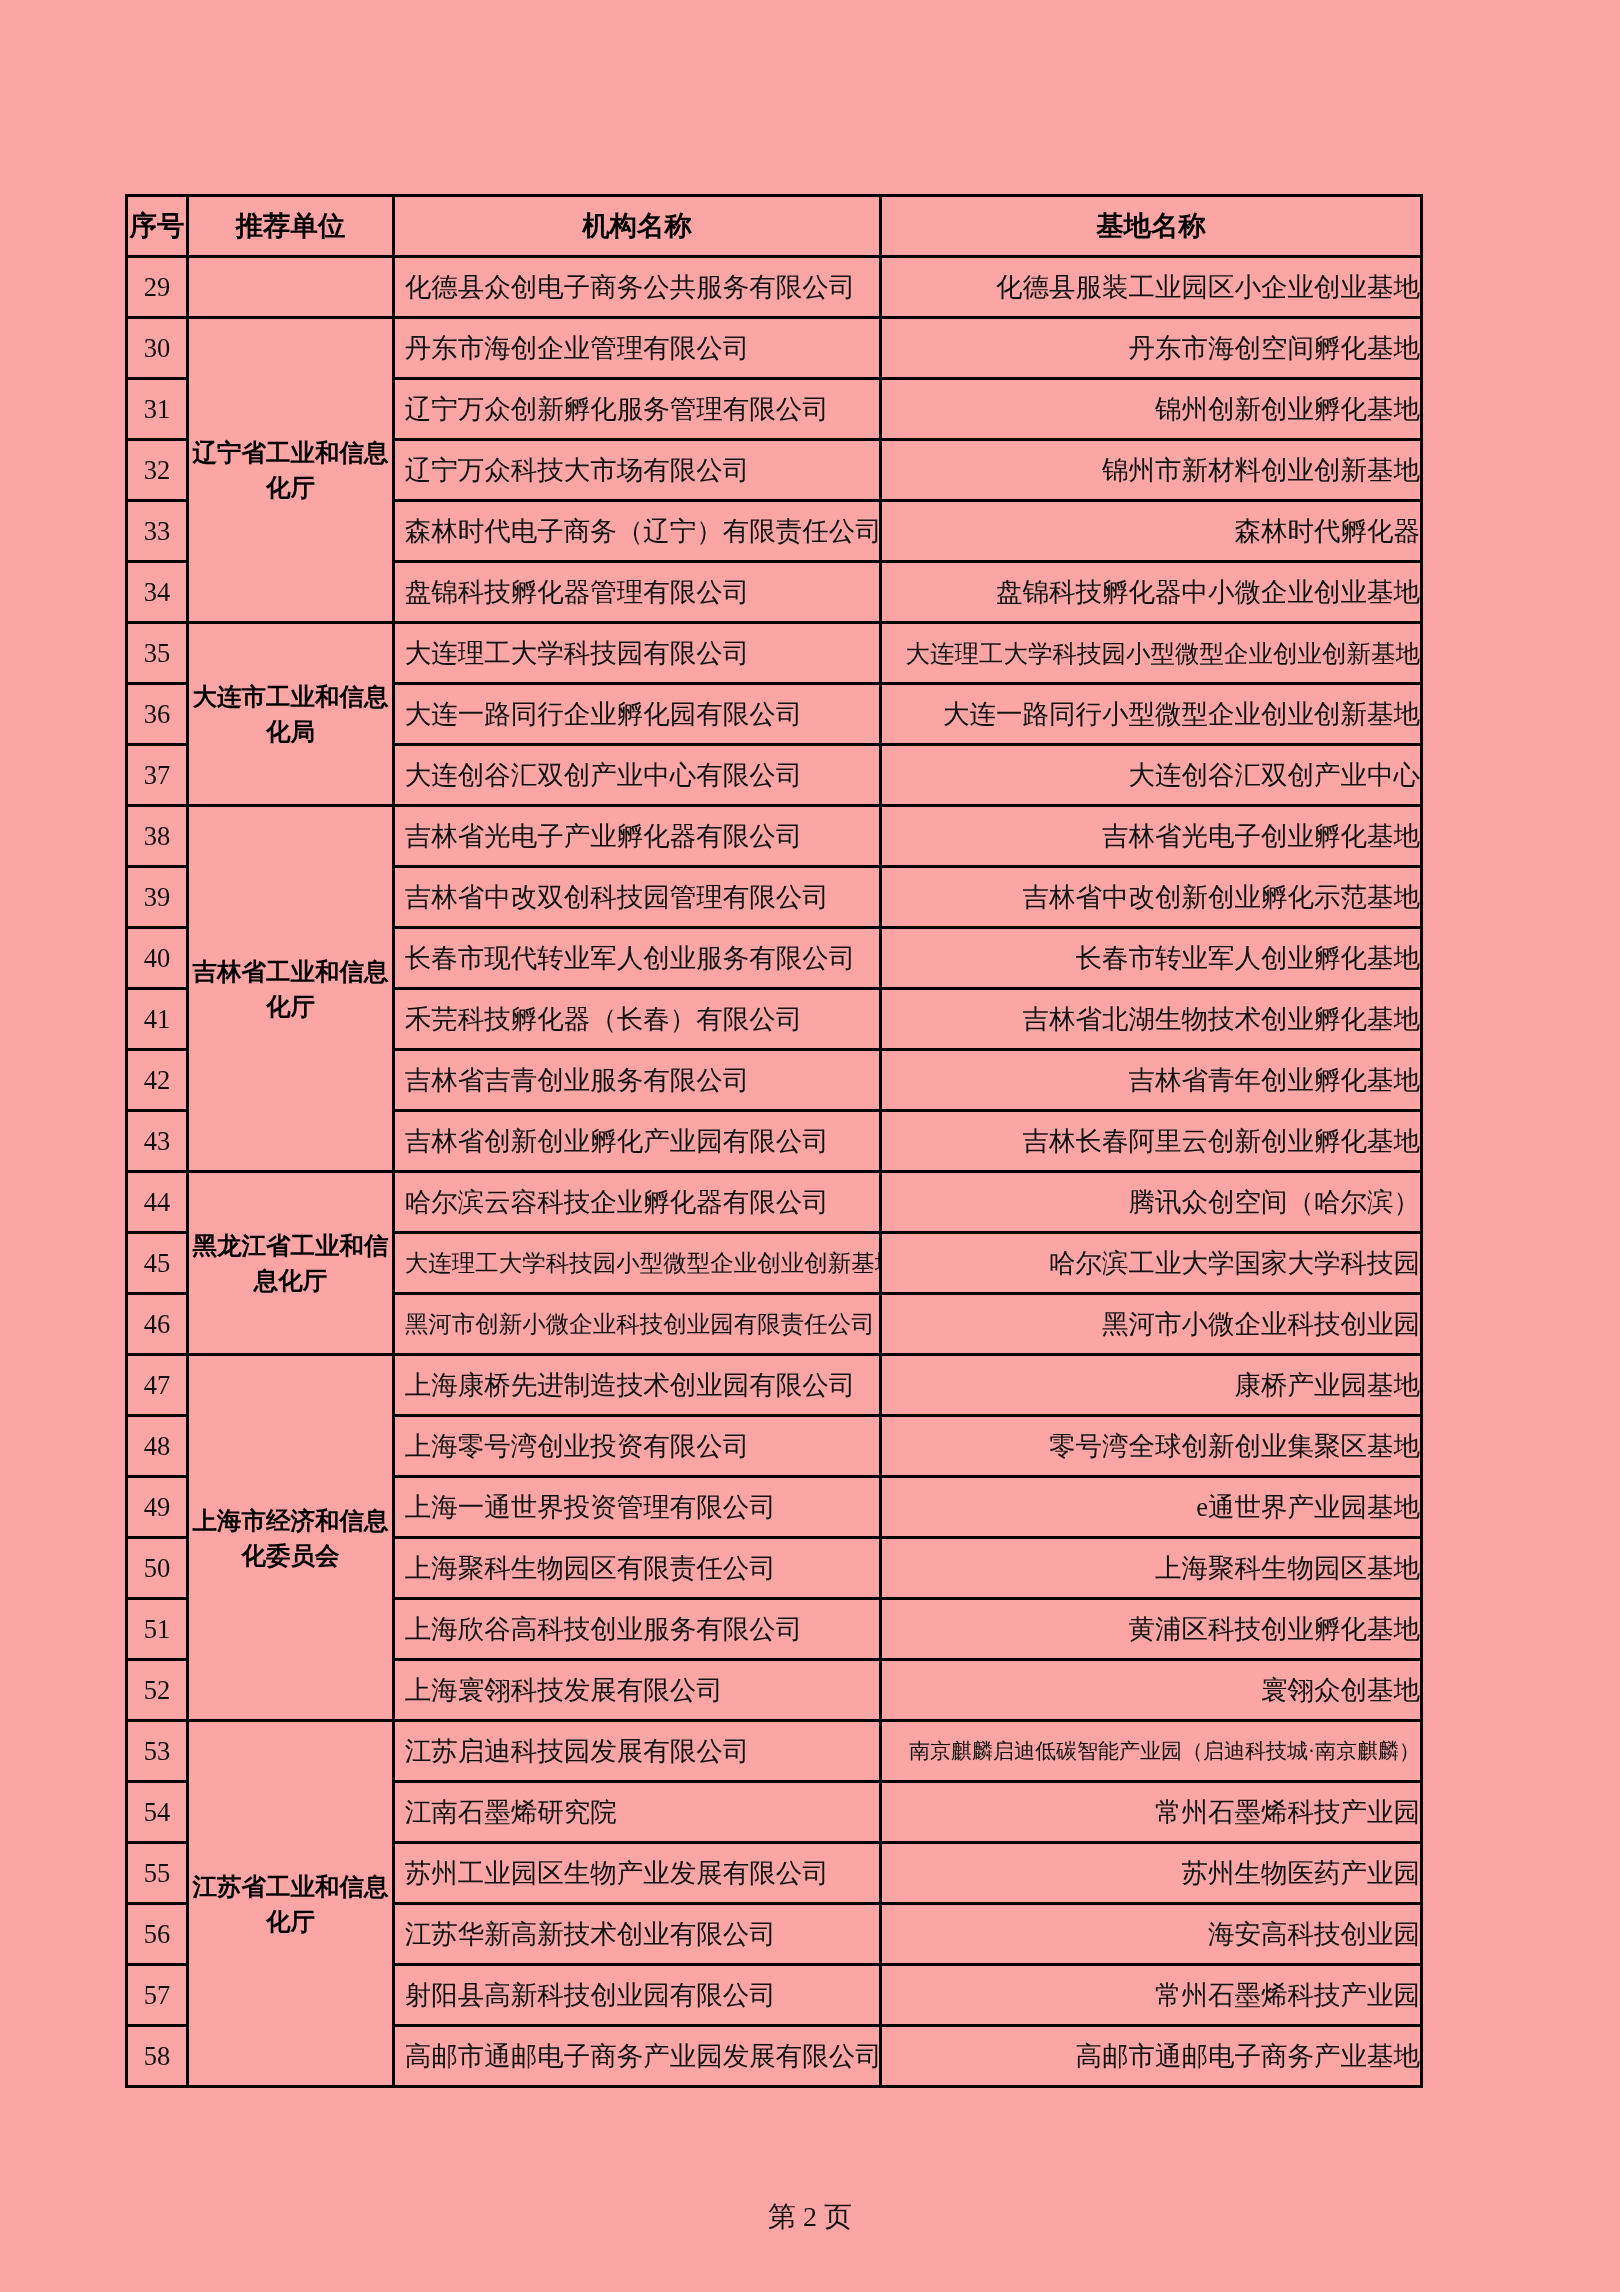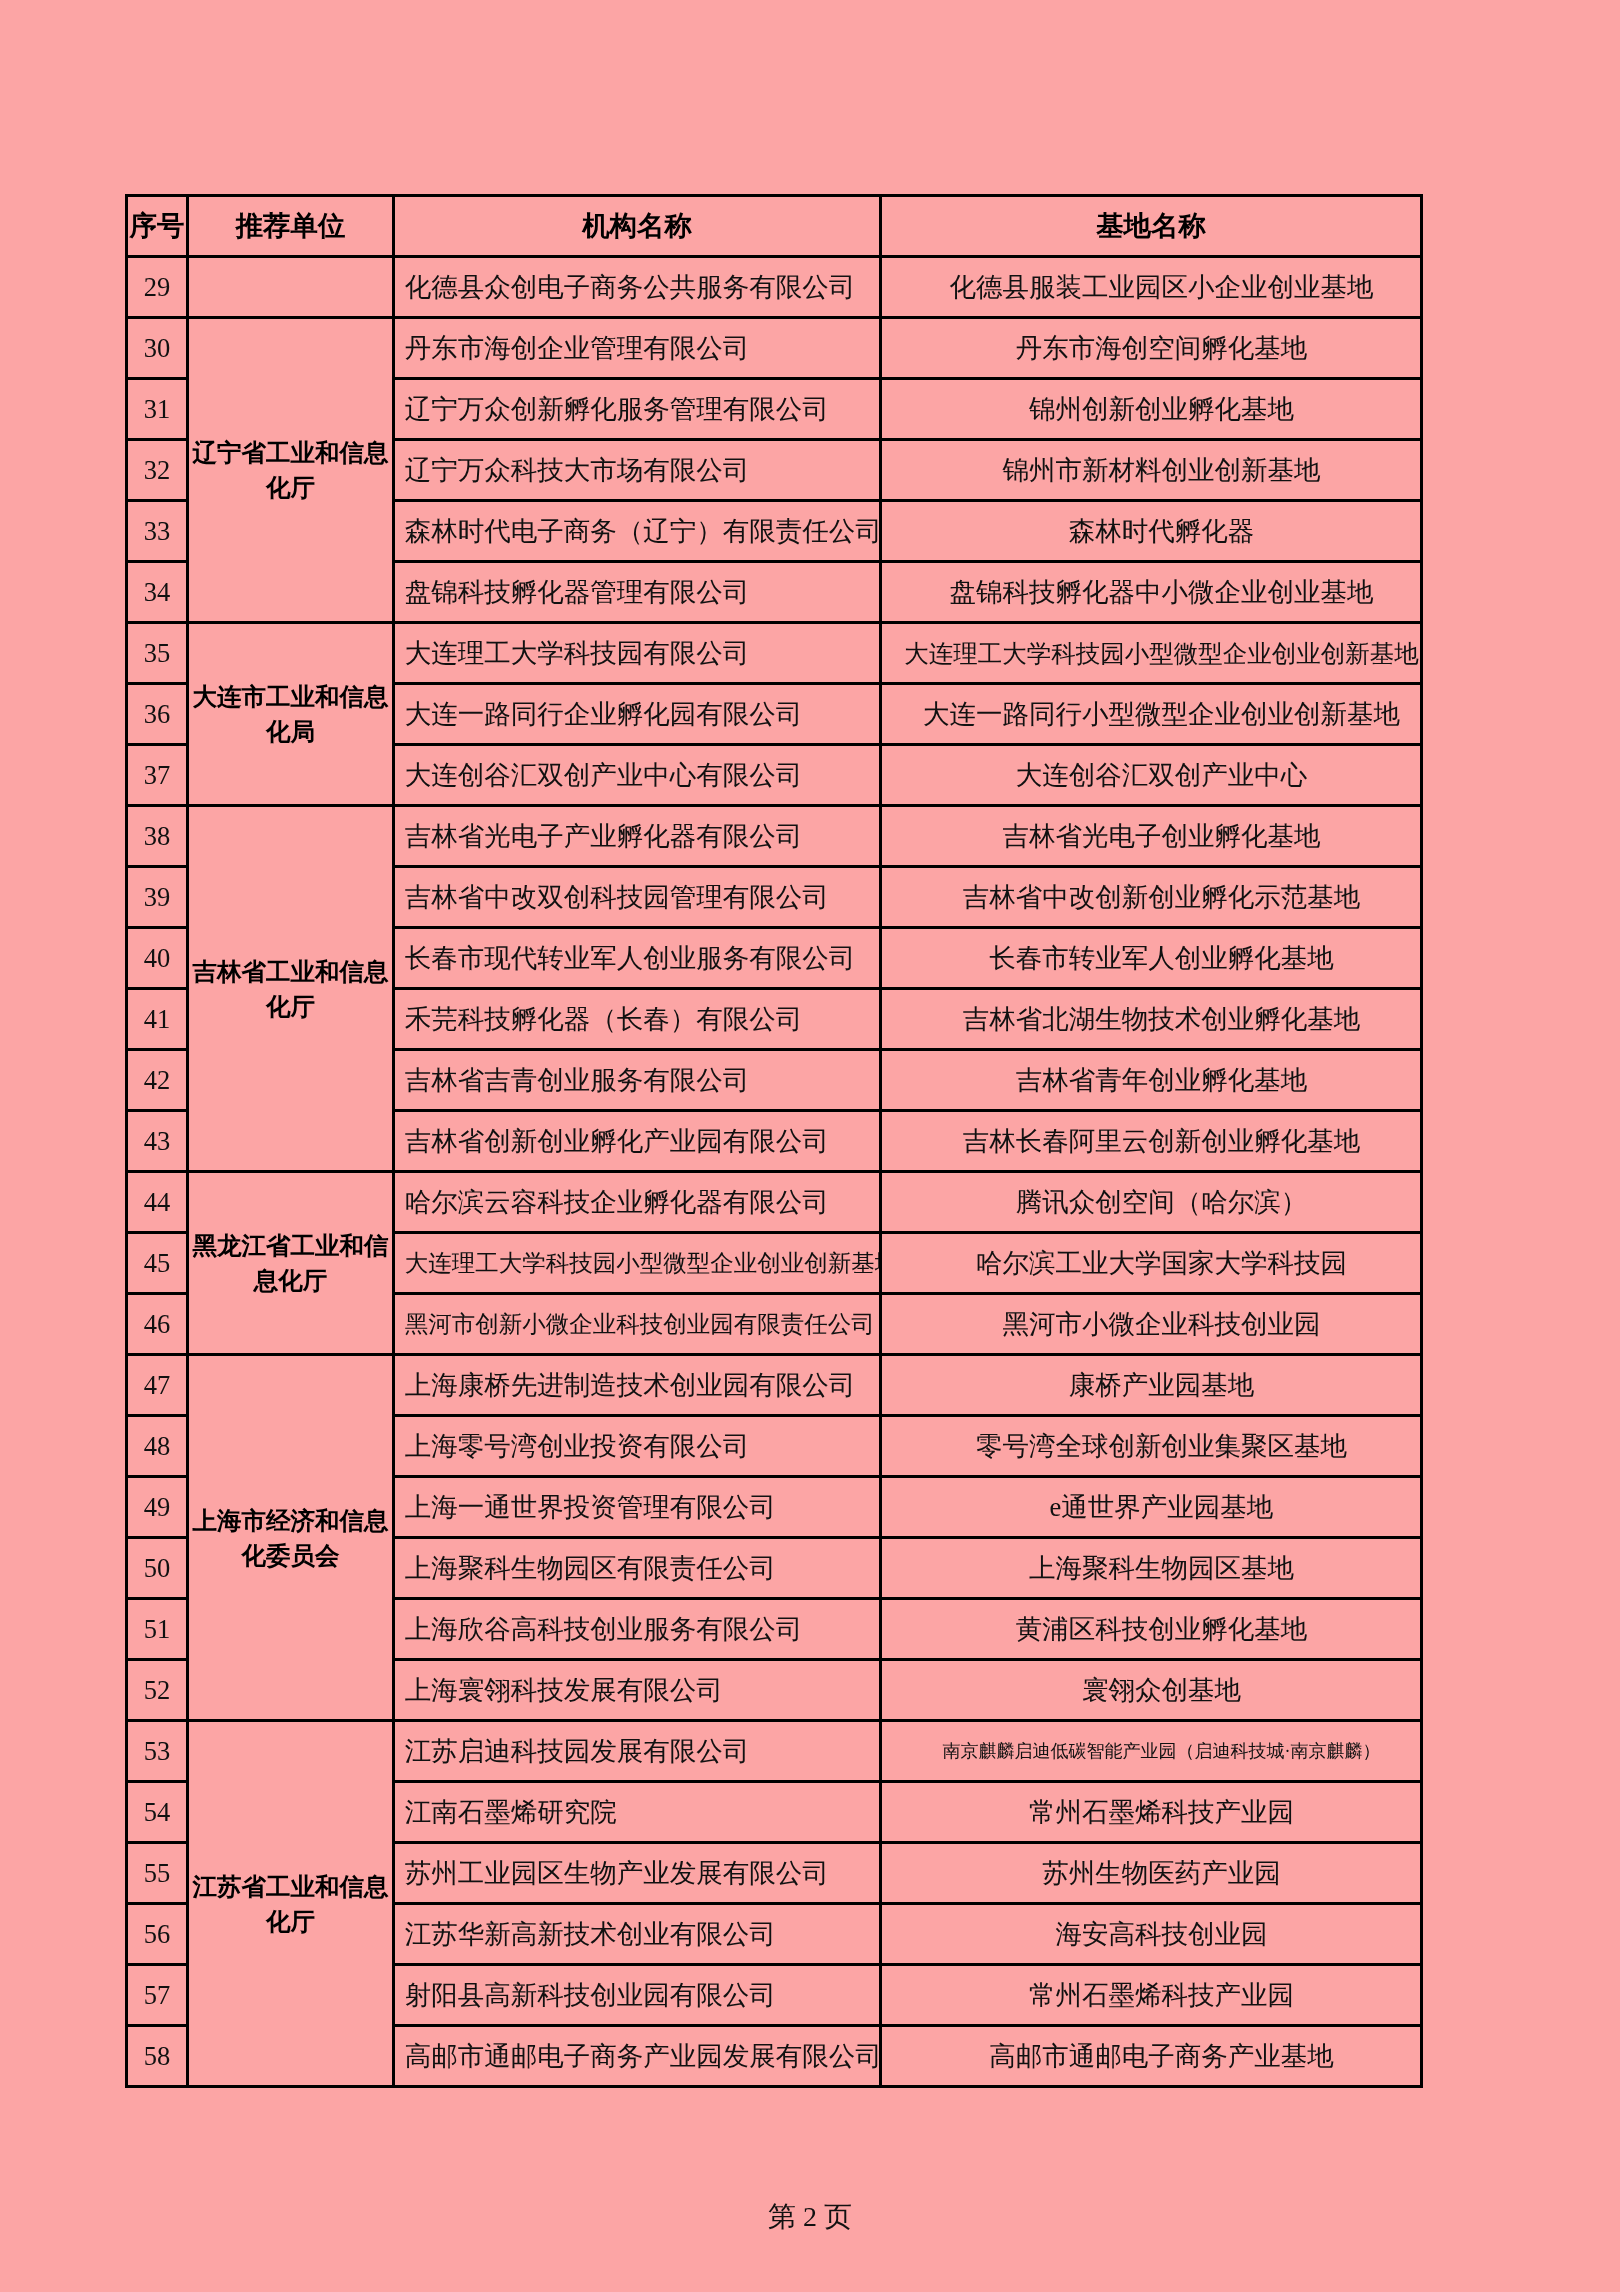--- a/index.html
+++ b/index.html
@@ -53,21 +53,21 @@
     padding: 0 2px;
     font-weight: bold;
     color: #000000;
   }
   .doc-table td.org {
     text-align: left;
     padding-left: 9.8px;
     white-space: nowrap;
   }
   .doc-table td.base {
-    text-align: center;
+    text-align: right;
     padding-left: 21px;
     white-space: nowrap;
   }
   .footer {
     position: absolute;
     top: 2198px;
     left: 0;
     width: 100%;
     text-align: center;
     font-size: 28px;
@@ -218,21 +218,21 @@
         </tr>
         <tr>
           <td class="no">52</td>
           <td class="org">上海寰翎科技发展有限公司</td>
           <td class="base">寰翎众创基地</td>
         </tr>
         <tr>
           <td class="no">53</td>
           <td class="unit" rowspan="6">江苏省工业和信息化厅</td>
           <td class="org">江苏启迪科技园发展有限公司</td>
-          <td class="base" style="font-size: 18px;">南京麒麟启迪低碳智能产业园（启迪科技城·南京麒麟）</td>
+          <td class="base" style="font-size: 21px;">南京麒麟启迪低碳智能产业园（启迪科技城·南京麒麟）</td>
         </tr>
         <tr>
           <td class="no">54</td>
           <td class="org">江南石墨烯研究院</td>
           <td class="base">常州石墨烯科技产业园</td>
         </tr>
         <tr>
           <td class="no">55</td>
           <td class="org">苏州工业园区生物产业发展有限公司</td>
           <td class="base">苏州生物医药产业园</td>

